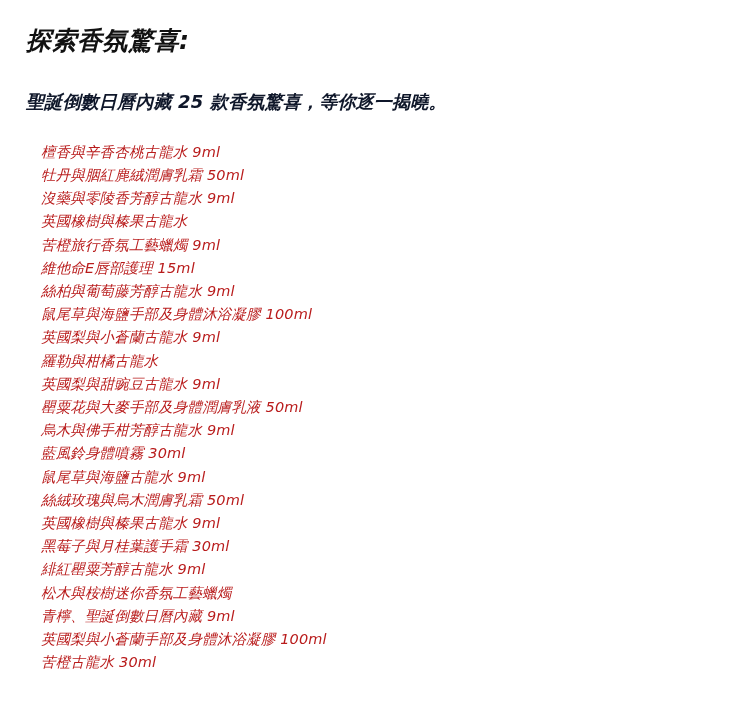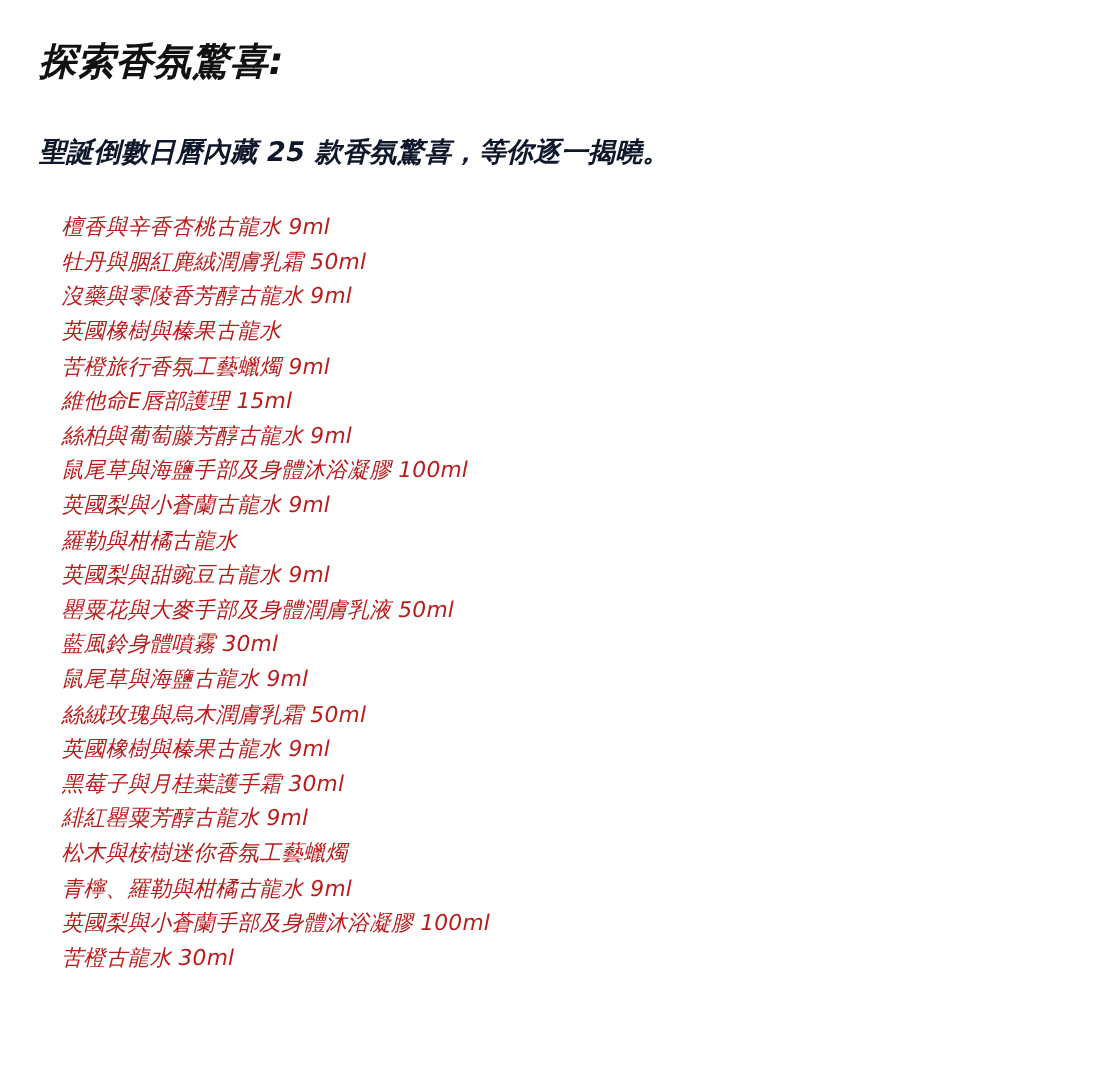--- a/index.html
+++ b/index.html
@@ -67,24 +67,25 @@
     <li>沒藥與零陵香芳醇古龍水 9ml</li>
     <li>英國橡樹與榛果古龍水</li>
     <li>苦橙旅行香氛工藝蠟燭 9ml</li>
     <li>維他命E唇部護理 15ml</li>
     <li>絲柏與葡萄藤芳醇古龍水 9ml</li>
     <li>鼠尾草與海鹽手部及身體沐浴凝膠 100ml</li>
     <li>英國梨與小蒼蘭古龍水 9ml</li>
     <li>羅勒與柑橘古龍水</li>
     <li>英國梨與甜豌豆古龍水 9ml</li>
     <li>罌粟花與大麥手部及身體潤膚乳液 50ml</li>
+    <li>烏木與佛手柑芳醇古龍水 9ml</li>
     <li>藍風鈴身體噴霧 30ml</li>
     <li>鼠尾草與海鹽古龍水 9ml</li>
     <li>絲絨玫瑰與烏木潤膚乳霜 50ml</li>
     <li>英國橡樹與榛果古龍水 9ml</li>
     <li>黑莓子與月桂葉護手霜 30ml</li>
     <li>緋紅罌粟芳醇古龍水 9ml</li>
     <li>松木與桉樹迷你香氛工藝蠟燭</li>
-    <li>青檸、羅勒與柑橘古龍水 9ml</li>
+    <li>青檸、聖誕倒數日曆內藏 9ml</li>
     <li>英國梨與小蒼蘭手部及身體沐浴凝膠 100ml</li>
     <li>苦橙古龍水 30ml</li>
   </ul>
 </div>
 
 </body></html>

